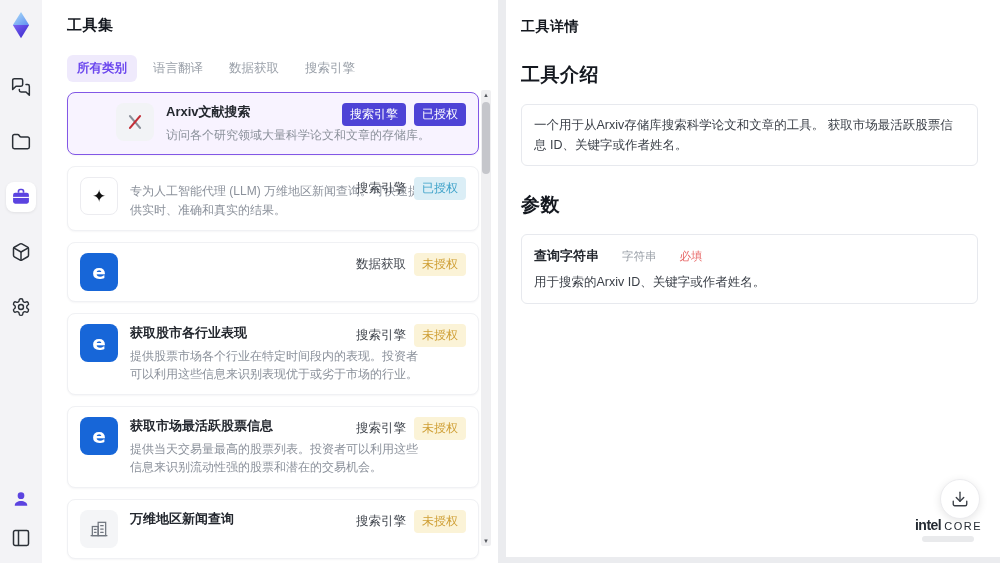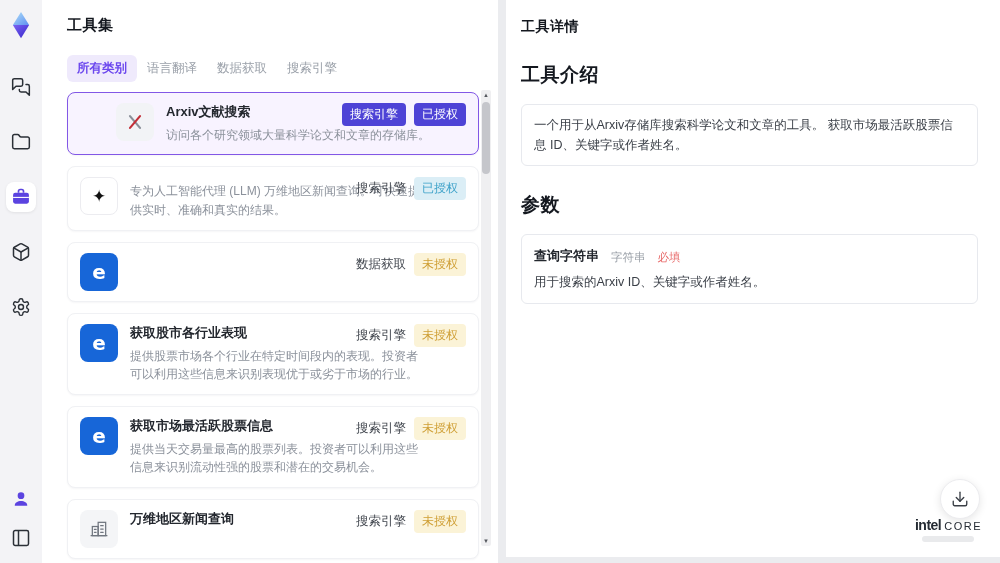--- a/index.html
+++ b/index.html
@@ -15,21 +15,21 @@
   .rail-logo { margin-top:10px; width:30px; height:30px; }
   .rail-nav { margin-top:32px; display:flex; flex-direction:column; align-items:center; gap:25px; }
   .rail-btn { width:30px; height:30px; display:flex; align-items:center; justify-content:center; border-radius:8px; cursor:pointer; }
   .rail-btn svg { width:20px; height:20px; }
   .rail-btn.active { background:#ffffff; box-shadow:0 1px 3px rgba(0,0,0,.08); }
   .rail-bottom { margin-top:auto; margin-bottom:10px; display:flex; flex-direction:column; align-items:center; gap:9px; }
 
   
   .panel-list { position:absolute; left:42px; top:0; width:456px; height:563px; background:#ffffff; padding:16px 0 0 25px; }
   .list-title { font-size:15px; font-weight:bold; color:#14181f; letter-spacing:.5px; }
-  .tabs { margin-top:20px; display:flex; align-items:center; }
+  .tabs { margin-top:20px; display:flex; align-items:center; gap:6px; }
   .tab { border:none; background:transparent; color:#9aa0a9; font-size:12.5px; padding:5px 10px; border-radius:6px; cursor:pointer; font-family:inherit; }
   .tab.tab-active { background:#efeafc; color:#6c48ee; font-weight:bold; }
   .list-scroll { position:relative; margin-top:10px; width:412px; }
   .card { position:relative; display:flex; align-items:flex-start; background:#fff; border:1px solid #f0f1f4; box-shadow:0 1px 2px rgba(20,22,40,.04); border-radius:8px; padding:10px 12px; margin-bottom:11px; cursor:pointer; }
   .card.selected { border:1.5px solid var(--sel-border); background:var(--sel-bg);padding-left:48px; }
   .tool-ic { flex:0 0 38px; width:38px; height:38px; border-radius:8px; display:flex; align-items:center; justify-content:center; margin-right:12px; font-size:18px; }
   .ic-arxiv { background:#f2f3f6; }
   .ic-tavily { background:#ffffff; border:1px solid #ececf0; color:#111; font-size:17px; }
   .ic-blue { background:#1766d8; color:#fff; font-weight:bold; font-size:20px; font-family:"DejaVu Sans",sans-serif; }
   .ic-building { background:#f4f5f7; }
@@ -49,21 +49,21 @@
   .vscroll .arr-up { top:0; }
   .vscroll .arr-dn { bottom:0; }
   .vscroll .thumb { position:absolute; left:1px; top:12px; width:8px; height:72px; background:#c5c6cb; border-radius:4px; cursor:pointer; }
 
   
   .panel-detail { position:absolute; left:506px; top:0; width:494px; height:557px; background:#ffffff; padding:18px 22px 0 15px; }
   .detail-title { font-size:14px; font-weight:bold; color:#14181f; letter-spacing:.5px; }
   .section-title { font-size:19px; font-weight:bold; color:#14181f; margin-top:26px; letter-spacing:.5px; }
   .info-box { margin-top:16px; border:1px solid #e7e9ee; border-radius:6px; padding:10px 12px; font-size:12.5px; color:#3a3f47; line-height:1.6; }
   .param-box { margin-top:16px; border:1px solid #e7e9ee; border-radius:6px; padding:12px; }
-  .param-head { display:flex; align-items:flex-end; gap:12px; }
+  .param-head { display:flex; align-items:center; gap:23px; }
   .param-name { font-size:13px; font-weight:bold; color:#23272e; }
   .param-type { font-size:11.5px; color:#9aa0a8; }
   .param-req { font-size:11.5px; color:#e86a6a; }
   .param-desc { margin-top:9px; font-size:12.5px; color:#3a3f47; }
 
   .fab-download { position:absolute; right:20px; bottom:44px; width:40px; height:40px; border-radius:50%; background:#fff; border:1px solid #ececef; box-shadow:0 2px 8px rgba(0,0,0,.10); display:flex; align-items:center; justify-content:center; cursor:pointer; }
   .brand { position:absolute; right:18px; bottom:21px; text-align:center;margin-top:12px; }
   .brand-line { font-size:14px; color:#252b33; }
   .brand-intel { font-weight:bold; letter-spacing:-.5px; }
   .brand-core { font-size:11px; letter-spacing:1.5px; margin-left:3px; }

